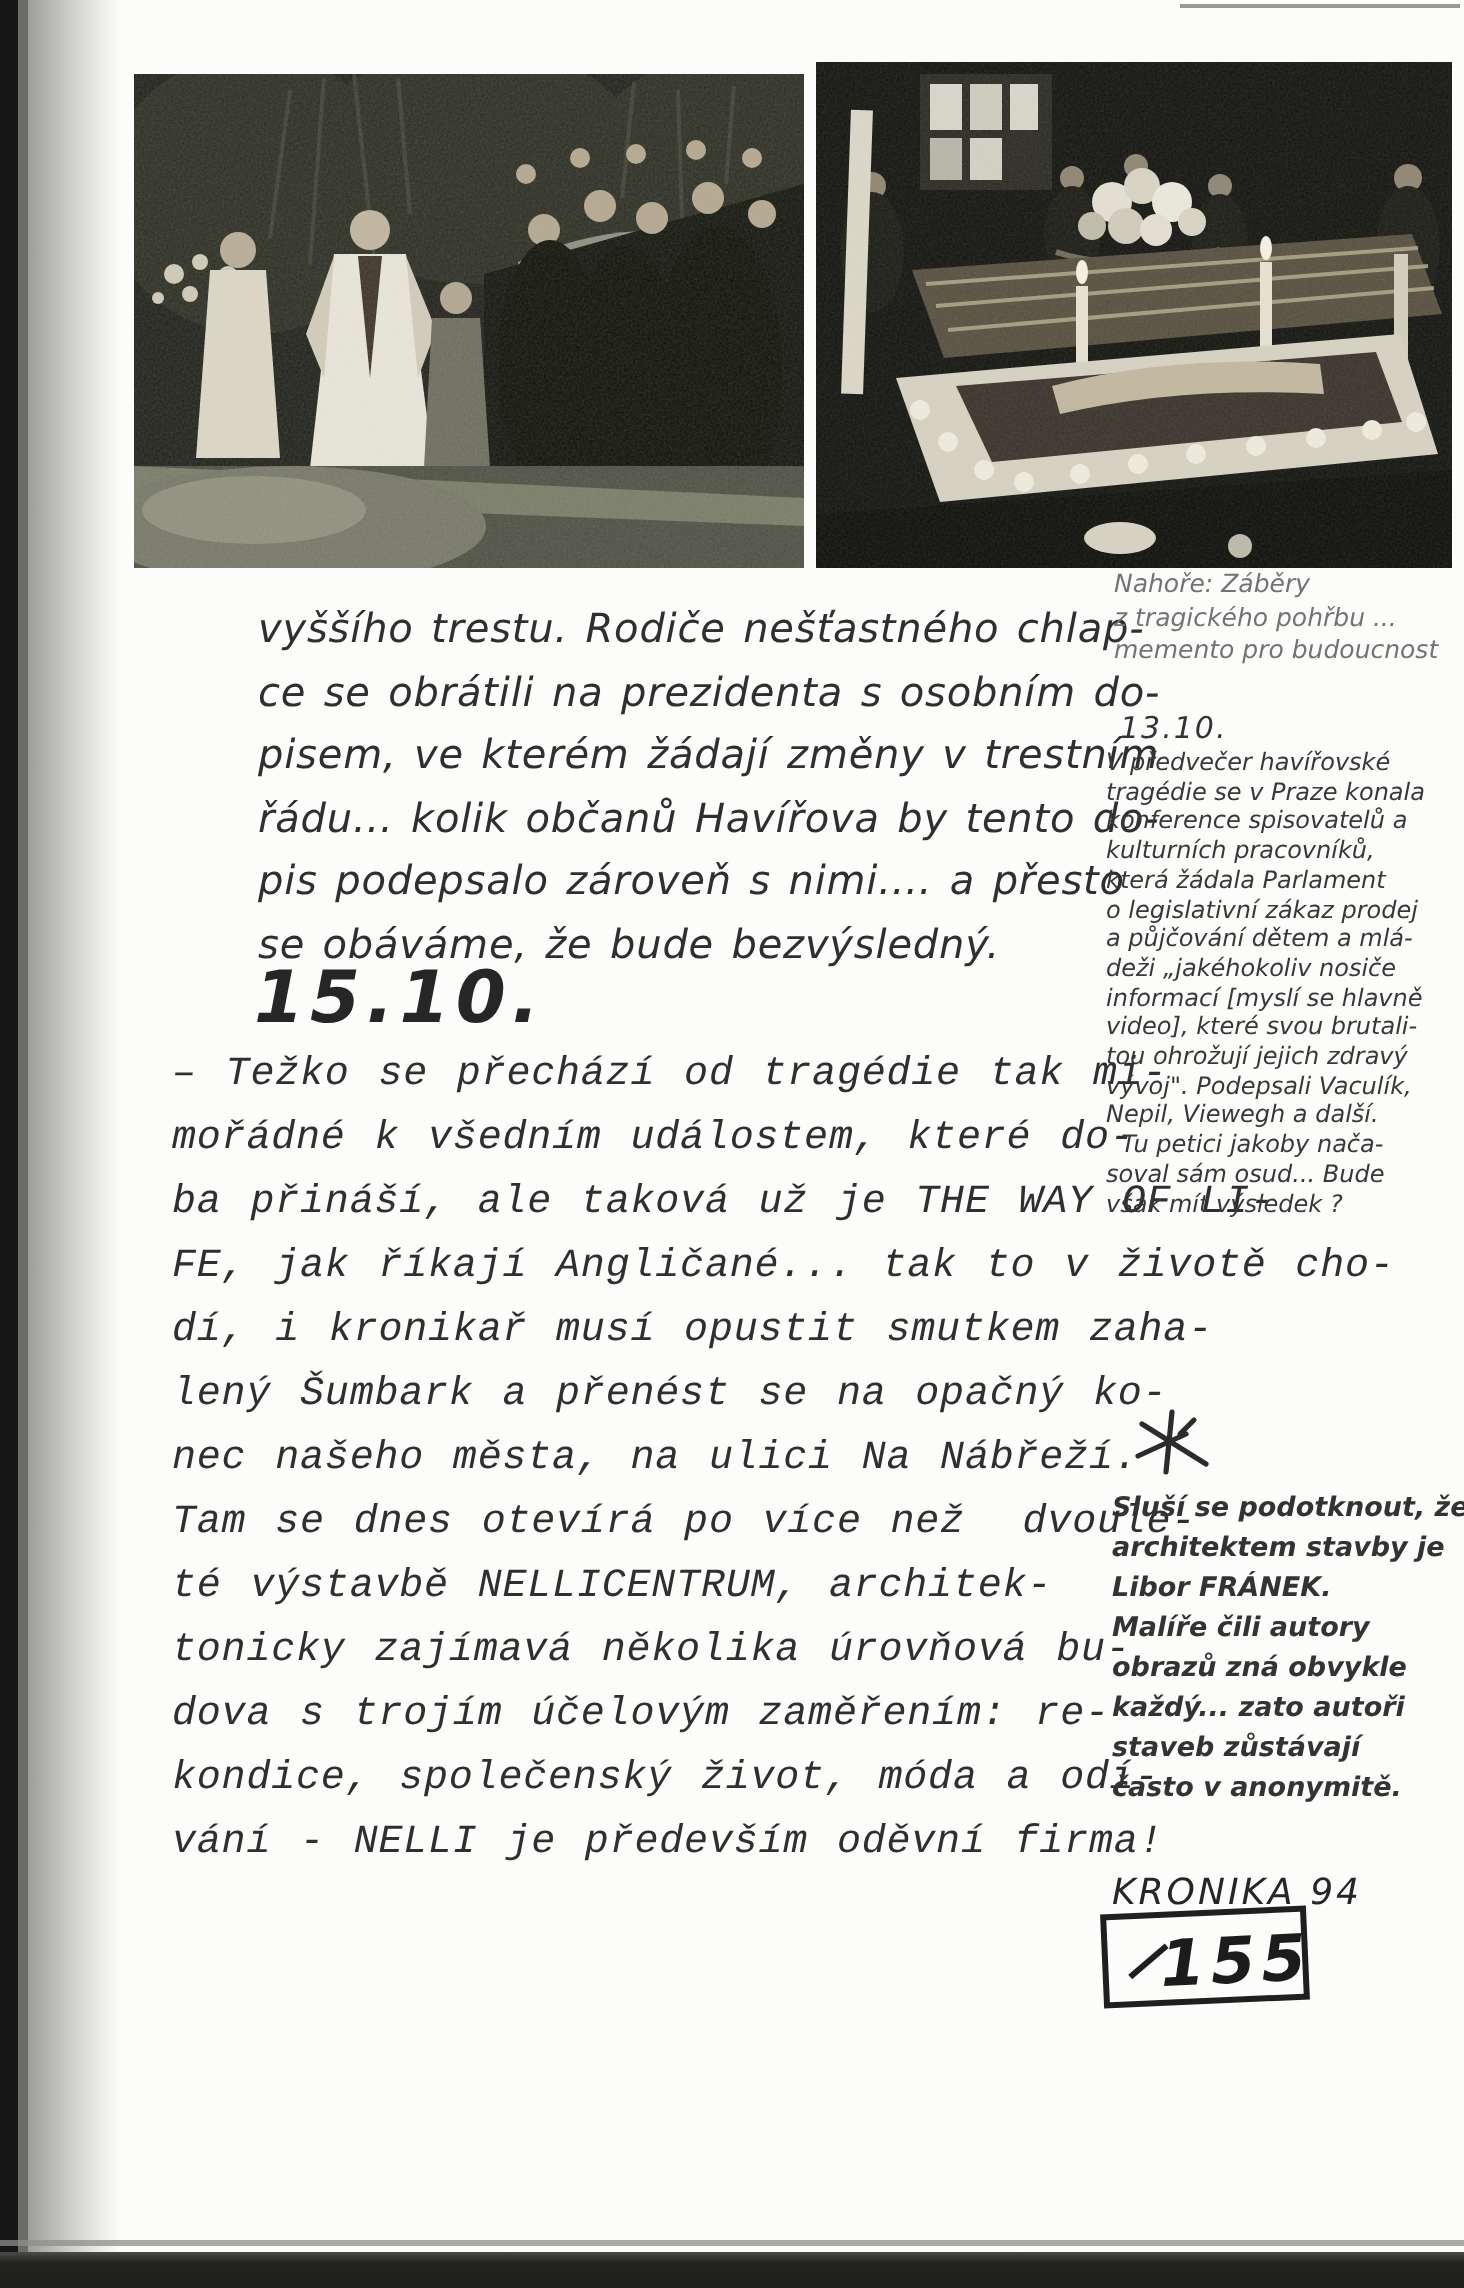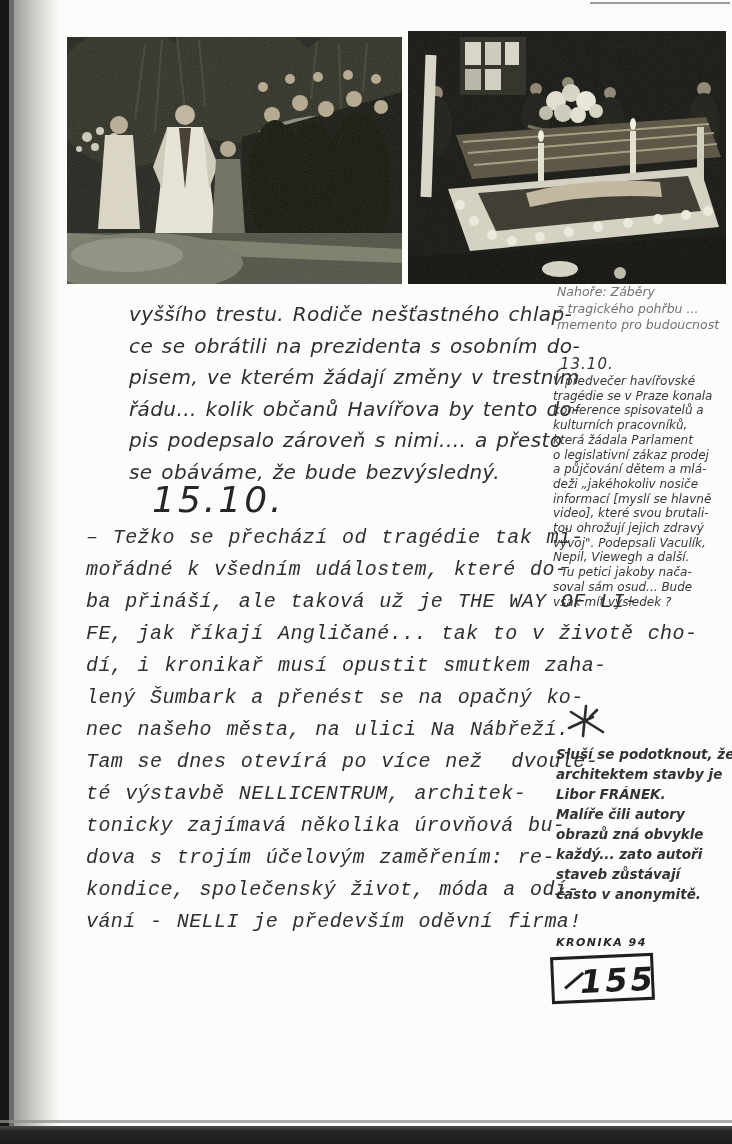--- a/index.html
+++ b/index.html
@@ -21,29 +21,29 @@
 
   
   .photo { position:absolute; overflow:hidden; background:#17170f; }
   .photo svg { display:block; width:100%; height:100%; }
   .photo-left  { left:67px;  top:37px; width:335px; height:247px; }
   .photo-right { left:408px; top:31px; width:318px; height:253px; }
 
   
   .hand { font-style:italic; color:#2f2f2f; white-space:pre; }
   .main-para-1 { position:absolute; left:90px; top:299px; font-size:20px; line-height:31.5px; letter-spacing:.4px; word-spacing:2px;margin-left:39px; }
-  .date-heading-main { position:absolute; left:127px; top:479px; font-size:36px; font-weight:normal; letter-spacing:3px; color:#262626;margin-left:25px; }
+  .date-heading-main { position:absolute; left:127px; top:479px; font-size:36px; font-weight:bold; letter-spacing:3px; color:#262626; }
   .main-para-2 { position:absolute; left:86px; top:522px; font-size:20px; line-height:32px; letter-spacing:.4px; word-spacing:2px;font-family:Liberation Mono, monospace; }
   .side-caption  { position:absolute; left:557px; top:284px; font-size:12.5px; line-height:16.5px; color:#737373; }
   .side-date     { position:absolute; left:560px; top:355px; font-size:15px; font-weight:normal; letter-spacing:1px; color:#333; }
   .side-petition { position:absolute; left:553px; top:374px; font-size:12px; line-height:14.7px; color:#383838; }
   .asterisk-mark { position:absolute; left:563px; top:702px; width:48px; height:42px; }
   .side-architect{ position:absolute; left:556px; top:744px; font-size:13.5px; line-height:20px; font-weight:bold; color:#333; }
 
-  .chron-label { position:absolute; left:556px; top:936px; font-size:11px; font-weight:bold;
+  .chron-label { position:absolute; left:556px; top:936px; font-size:18px; font-weight:normal;
                  letter-spacing:1.5px; font-style:italic; color:#262626; white-space:pre; }
   .page-box { position:absolute; left:551px; top:955px; width:103px; height:47px;
               border:3px solid #1f1f1f; transform:rotate(-2.5deg); background:#fcfcfa; }
   .page-box .num { position:absolute; left:26px; top:4px; font-size:32px; font-weight:bold;
                    font-style:italic; letter-spacing:3px; color:#1c1c1c; }
   .page-box .slash { position:absolute; left:8px; top:20px; width:24px; height:2.5px;
                      background:#1f1f1f; transform:rotate(-38deg); }
 </style>
 </head>
 <body>

